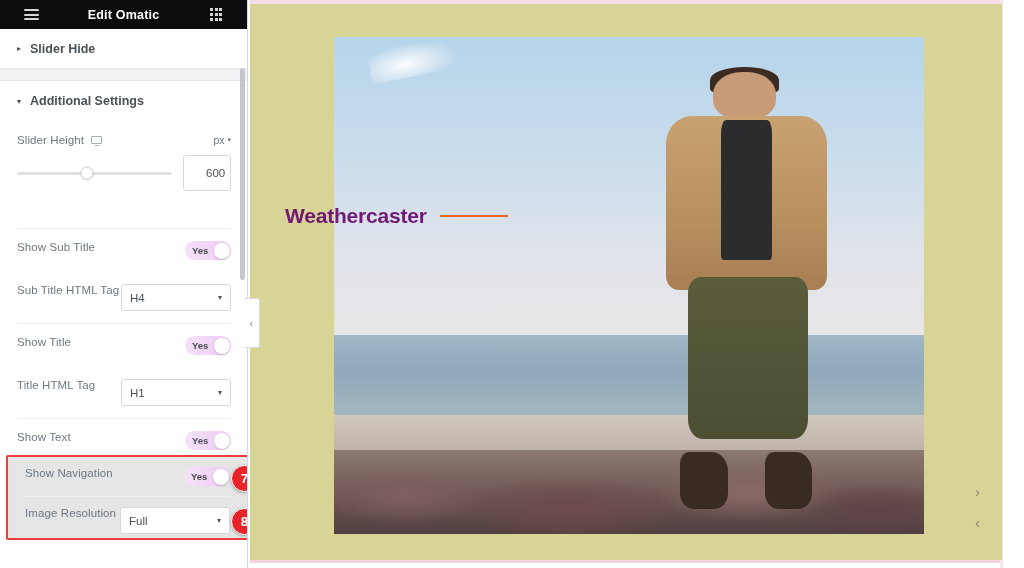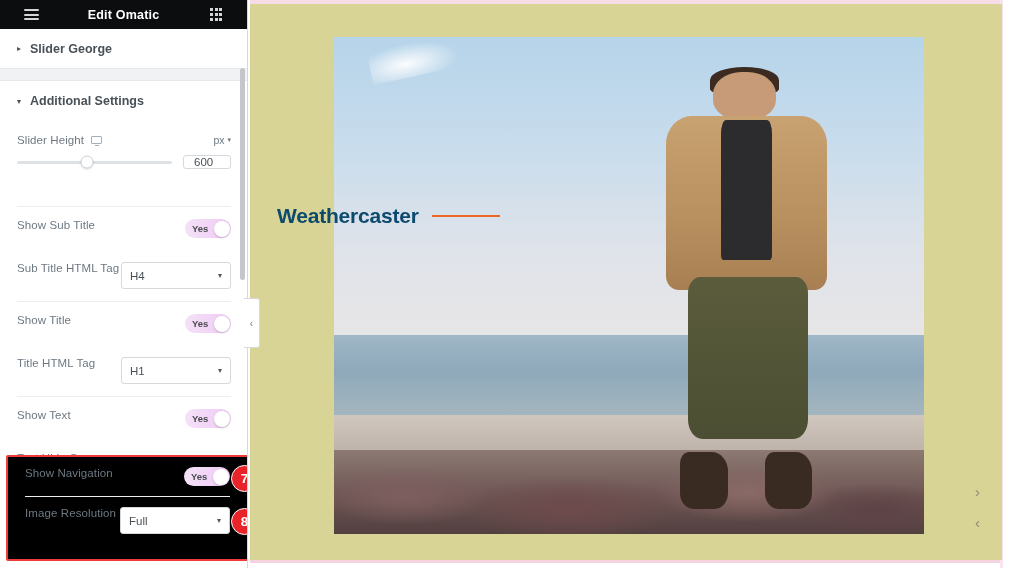--- a/index.html
+++ b/index.html
@@ -111,26 +111,26 @@
   }
   .knob {
     position: absolute; top: 50%;
     width: 13px; height: 13px;
     background: #fff; border: 1px solid #cfd4d8;
     border-radius: 50%;
     transform: translate(-50%, -50%);
     box-shadow: 0 1px 2px rgba(0,0,0,.14);
   }
   .num-box {
-    width: 48px; height: 14px;
+    width: 48px; height: 36px;
     border: 1px solid #d5d8dc; border-radius: 3px;
     background: #fff;
     font-size: 11.5px; color: #495157;
     display: flex; align-items: center;
-    padding: 0 10px;
+    padding: 0 22px;
   }
 
   .row-inline {
     display: flex; align-items: flex-start;
     padding: 12px 17px;
     min-height: 38px;
   }
   .row-inline .ctrl-label { flex-shrink: 0; }
   .sep { height: 1px; background: #eceef0; margin: 0 17px; }
 
@@ -186,24 +186,24 @@
     background: #54595f; color: #fff;
     width: 17px; height: 17px; border-radius: 2px;
     display: flex; align-items: center; justify-content: center;
     font-size: 12px; line-height: 1; cursor: pointer;
   }
 
   
   #hl-block {
     position: absolute;
     left: 6px; top: 455px;
-    width: 243px; height: 106px;
+    width: 243px; height: 85px;
     border: 2px solid #ee3b3b;
     border-radius: 2px;
-    background: #000000;
+    background: #e5e5e5;
     z-index: 6;
   }
   #hl-block .row-inline { padding: 10px 17px; }
 
   .badge {
     position: absolute;
     width: 27px; height: 27px;
     border-radius: 50%;
     background: #e8232a;
     border: 1.5px solid #fff;
@@ -329,23 +329,24 @@
   .fig .boot.r { left: 58%; }
 
   
   #subtitle-row {
     position: absolute;
     left: 27px; top: 200px;
     display: flex; align-items: center; gap: 13px;
     z-index: 8;
   }
   #subtitle-row .sub {
-    color: #0c4a6e;
+    color: #701a75;
     font-size: 21px; font-weight: bold;
     letter-spacing: -.2px;
+    margin-left: 8px;
   }
   #subtitle-row .dash {
     width: 68px; height: 2px; background: #ed6727;
   }
   #title-band {
     position: absolute;
     left: 19px; top: 245px;
     background: #fbfbfb;
     padding: 5px 10px 9px 10px;
     z-index: 8;
@@ -411,21 +412,21 @@
           <i></i>
       </div>
     </div>
   </div>
 
   <div id="panel-body">
     <div id="scroll-inner">
 
       <div class="sec-row">
         <span class="caret">▸</span>
-        <span class="sec-label">Slider George</span>
+        <span class="sec-label">Slider Hide</span>
       </div>
 
       <div class="sec-gap"></div>
 
       <div class="sec-row" style="border-bottom:none;">
         <span class="caret">▾</span>
         <span class="sec-label">Additional Settings</span>
       </div>
 
       <div class="ctrl">

